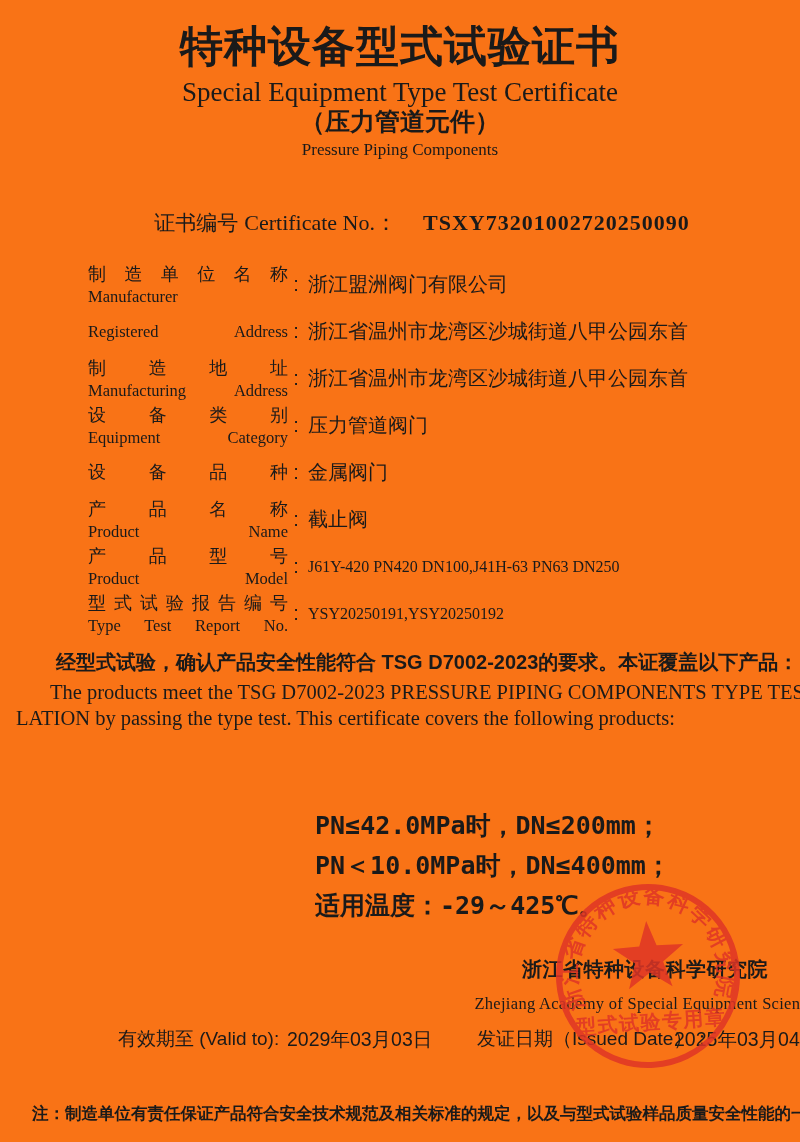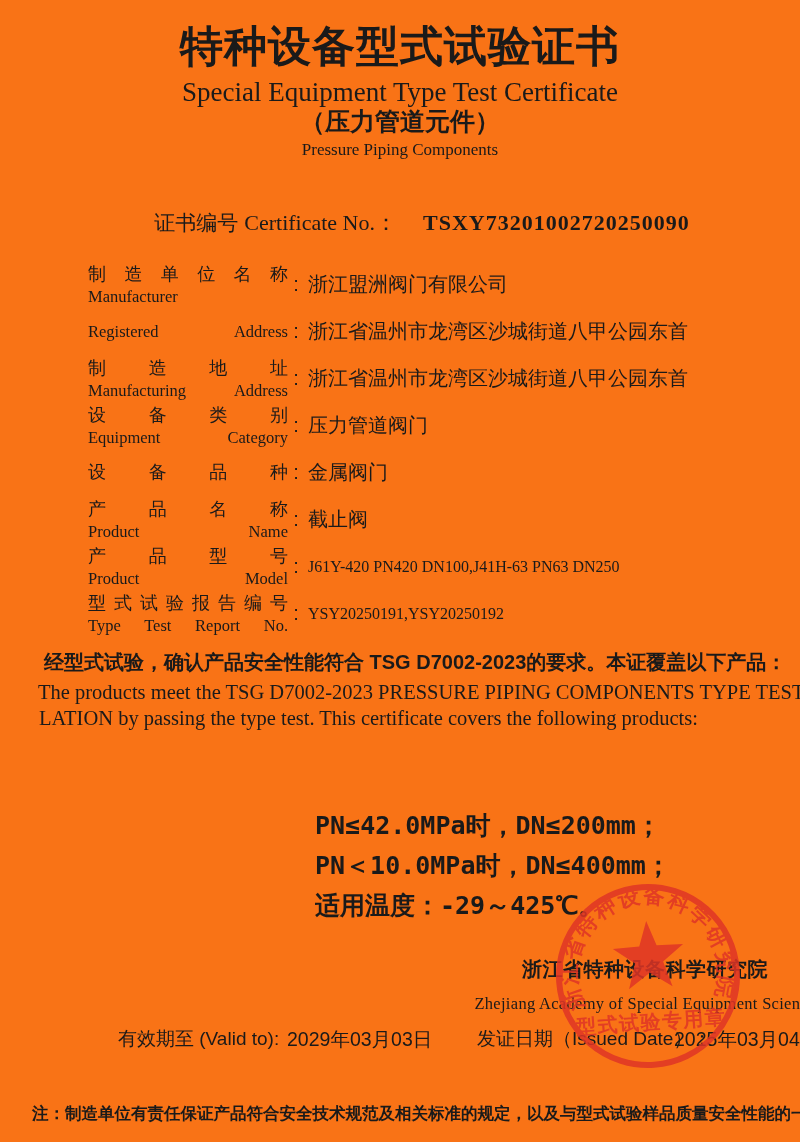--- a/index.html
+++ b/index.html
@@ -26,24 +26,24 @@
   .field{ display:flex; align-items:center; height:47px; }
   .flabel{ width:200px; flex:0 0 200px; }
   .fl-cn{ font-size:18px; line-height:23px; text-align:justify; text-align-last:justify; }
   .fl-en{ font-family:"Liberation Serif","DejaVu Serif",serif; font-size:16.5px; line-height:21px; text-align:justify; text-align-last:justify; }
   .fcolon{ width:16px; text-align:center; font-size:20px; flex:0 0 16px; }
   .fvalue{ margin-left:4px; font-size:20px; white-space:nowrap; }
   .field:nth-child(7) .fvalue, .field:nth-child(8) .fvalue{
     font-family:"Liberation Serif","DejaVu Serif",serif; font-size:16px; }
 
   
-  .statement{ position:absolute; top:649px; left:4px; right:2px; }
+  .statement{ position:absolute; top:649px; left:16px; right:2px; }
   .st-cn{ font-size:20px; font-weight:600; padding-left:40px; line-height:27px; white-space:nowrap; }
   .st-en1{ font-family:"Liberation Serif","DejaVu Serif",serif; font-size:20.5px; padding-left:34px; line-height:26px; margin-top:3px; white-space:nowrap; }
-  .st-en2{ font-family:"Liberation Serif","DejaVu Serif",serif; font-size:20.5px; line-height:26px; white-space:nowrap;margin-left:35px; }
+  .st-en2{ font-family:"Liberation Serif","DejaVu Serif",serif; font-size:20.5px; line-height:26px; white-space:nowrap; }
 
   
   .specs{ position:absolute; top:806px; left:315px; font-family:"DejaVu Sans Mono","Liberation Mono",monospace; font-weight:bold; font-size:25px; line-height:40px; }
 
   
   .issuer{ position:absolute; top:956px; left:425px; width:440px; text-align:center; }
   .issuer-cn{ font-size:20px; font-weight:bold; letter-spacing:0.5px; line-height:26px; }
   .issuer-en{ font-family:"Liberation Serif","DejaVu Serif",serif; font-size:16.5px; letter-spacing:0.3px; margin-top:12px; }
 
   

